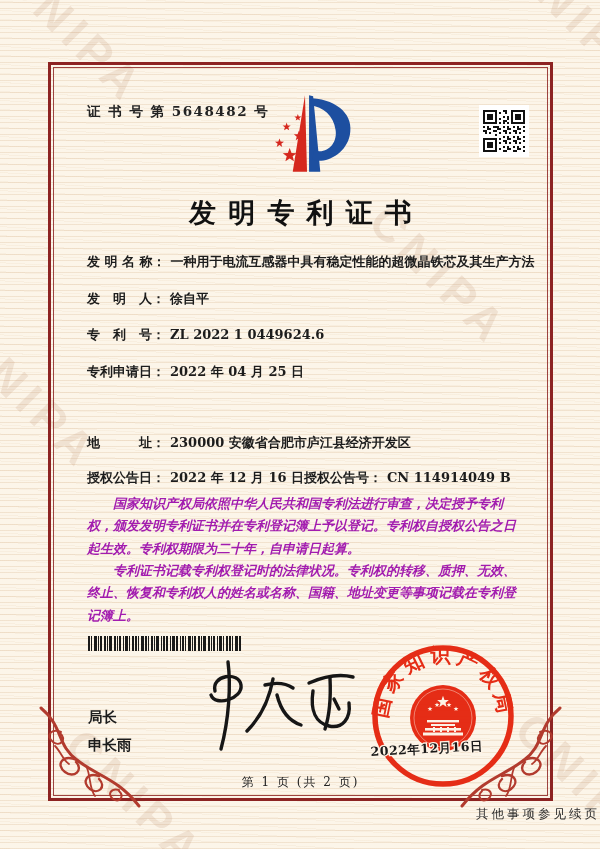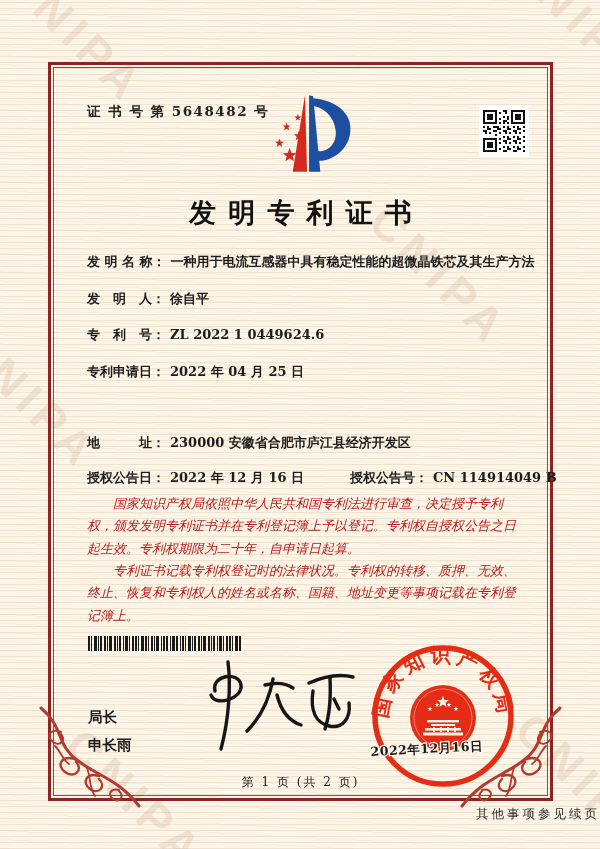--- a/index.html
+++ b/index.html
@@ -20,23 +20,23 @@
   .cert-no{position:absolute;left:36px;top:38px;font-size:13.5px;font-weight:700;
            letter-spacing:1.5px;color:#222;}
   .logo{position:absolute;left:204px;top:26px;width:102px;height:90px;}
   .qr-box{position:absolute;left:428px;top:40px;width:50px;height:52px;background:#fff;
           display:flex;align-items:center;justify-content:center;}
   .title{position:absolute;left:0;right:0;top:118px;margin:12px;text-align:center;
          font-size:27px;font-weight:bold;color:#111;letter-spacing:.45em;text-indent:.45em;}
   .f-row{position:absolute;left:36px;right:16px;font-size:13px;white-space:nowrap;}
   .f-label{font-weight:700;white-space:pre;text-align:right;}
   .f-value{font-weight:600;margin-left:5px;letter-spacing:0;}
-  .f-pair2{margin-left:46px;}
+  .f-pair2{}
   .paras{position:absolute;left:36px;right:26px;top:428px;font-size:13px;line-height:1.72;
-         font-style:italic;font-weight:400;color:#b91c1c;}
+         font-style:italic;font-weight:700;color:#a21caf;}
   .paras p{margin:0;text-indent:2em;}
   .barcode{position:absolute;left:37px;top:571px;width:156px;height:15px;}
   .officer{position:absolute;left:37px;top:618px;font-size:14.5px;font-weight:700;line-height:1.95;margin-top:20px;}
   .signature{position:absolute;left:130px;top:592px;width:185px;height:100px;}
   .seal{position:absolute;left:319px;top:578px;width:146px;height:146px;opacity:.96;}
   .page-num{position:absolute;left:0;right:0;bottom:7px;text-align:center;font-size:12px;
             letter-spacing:2px;color:#222;}
   .flourish{position:absolute;width:112px;height:112px;z-index:3;}
   .fl-left{left:-16px;bottom:-16px;transform:scaleX(-1);}
   .fl-right{right:-16px;bottom:-16px;}

